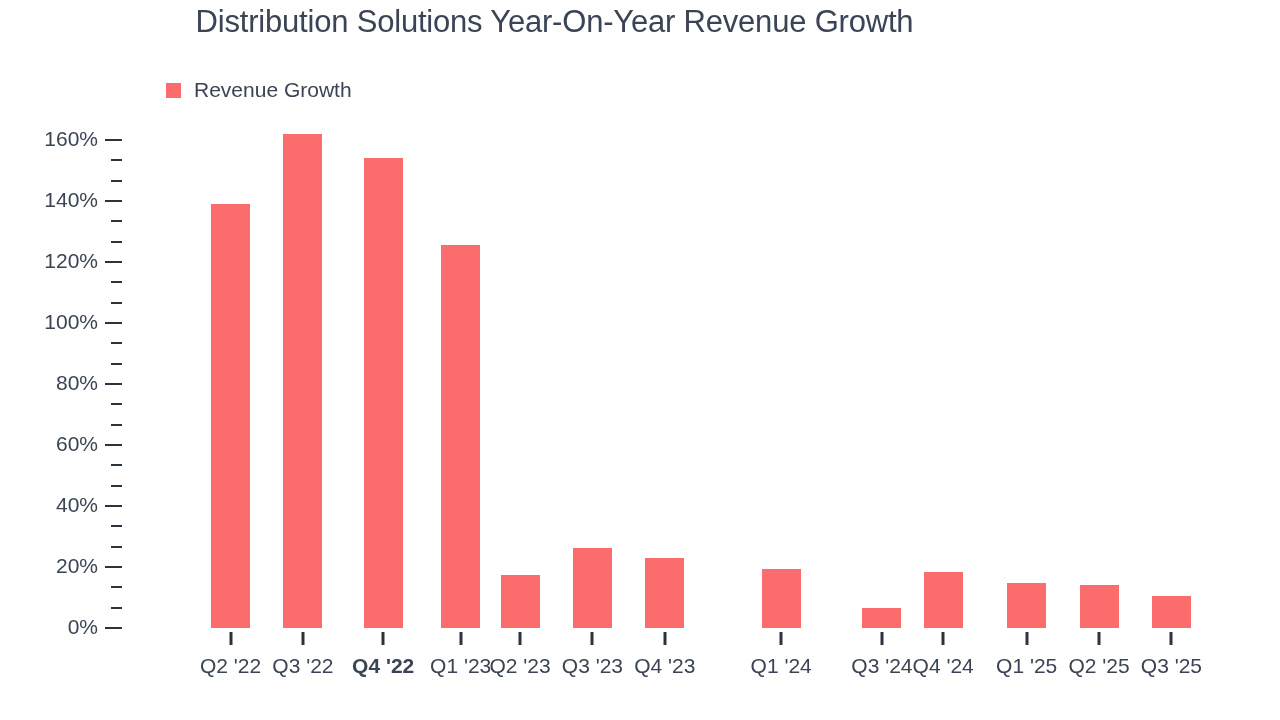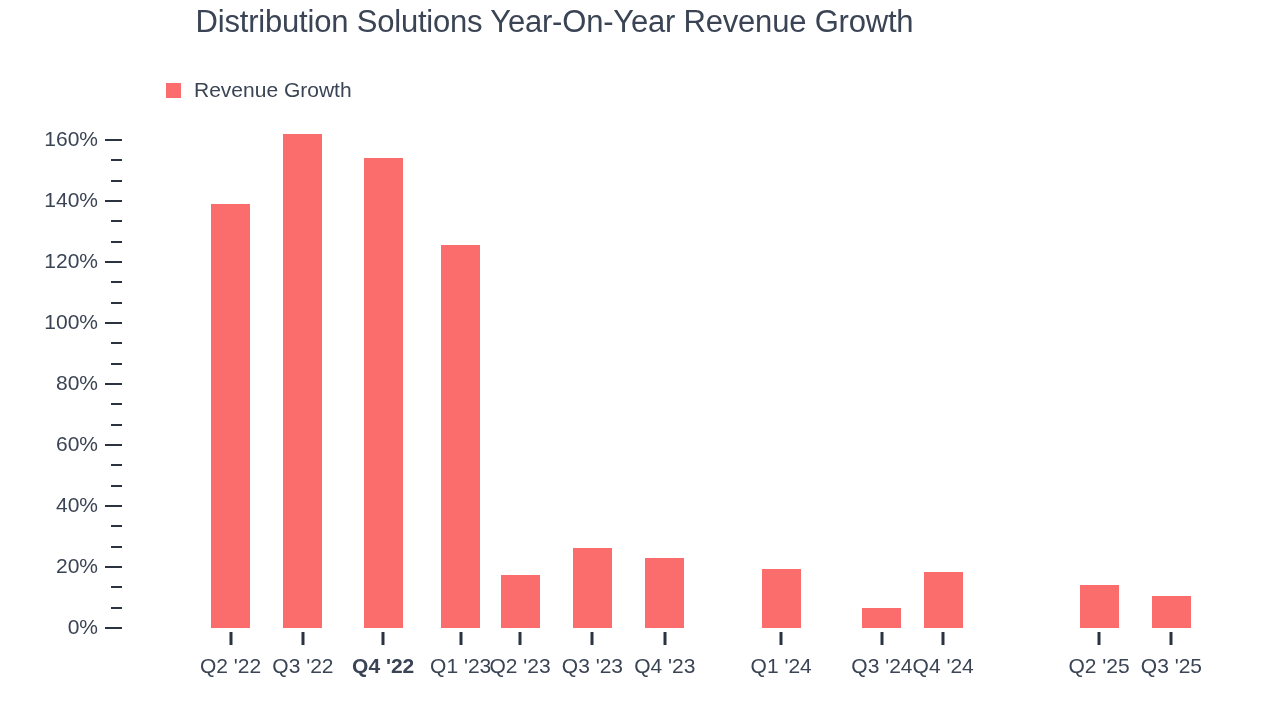--- a/index.html
+++ b/index.html
@@ -269,20 +269,27 @@
         <span class="x-tick"></span>
         <span class="x-label">Q3 '24</span>
       </div>
       <div class="bar-slot" style="left: 785px; width: 72.375px;">
         <div style="position: absolute; left: 16.6875px; width: 39px; top: 0px; height: 720px;">
           <div class="bar" title="Q4 '24: 18.5%" style="height: 56.425px; top: 571.575px;"></div>
         </div>
         <span class="x-tick"></span>
         <span class="x-label">Q4 '24</span>
       </div>
+      <div class="bar-slot" style="left: 868.5px; width: 72.375px;">
+        <div style="position: absolute; left: 16.6875px; width: 39px; top: 0px; height: 720px;">
+          <div class="bar" title="Q1 '25: 14.6%" style="height: 44.53px; top: 583.47px;"></div>
+        </div>
+        <span class="x-tick"></span>
+        <span class="x-label">Q1 '25</span>
+      </div>
       <div class="bar-slot" style="left: 940.875px; width: 72.375px;">
         <div style="position: absolute; left: 16.6875px; width: 39px; top: 0px; height: 720px;">
           <div class="bar" title="Q2 '25: 14.1%" style="height: 43.005px; top: 584.995px;"></div>
         </div>
         <span class="x-tick"></span>
         <span class="x-label">Q2 '25</span>
       </div>
       <div class="bar-slot" style="left: 1013.25px; width: 72.375px;">
         <div style="position: absolute; left: 16.6875px; width: 39px; top: 0px; height: 720px;">
           <div class="bar" title="Q3 '25: 10.4%" style="height: 31.72px; top: 596.28px;"></div>

